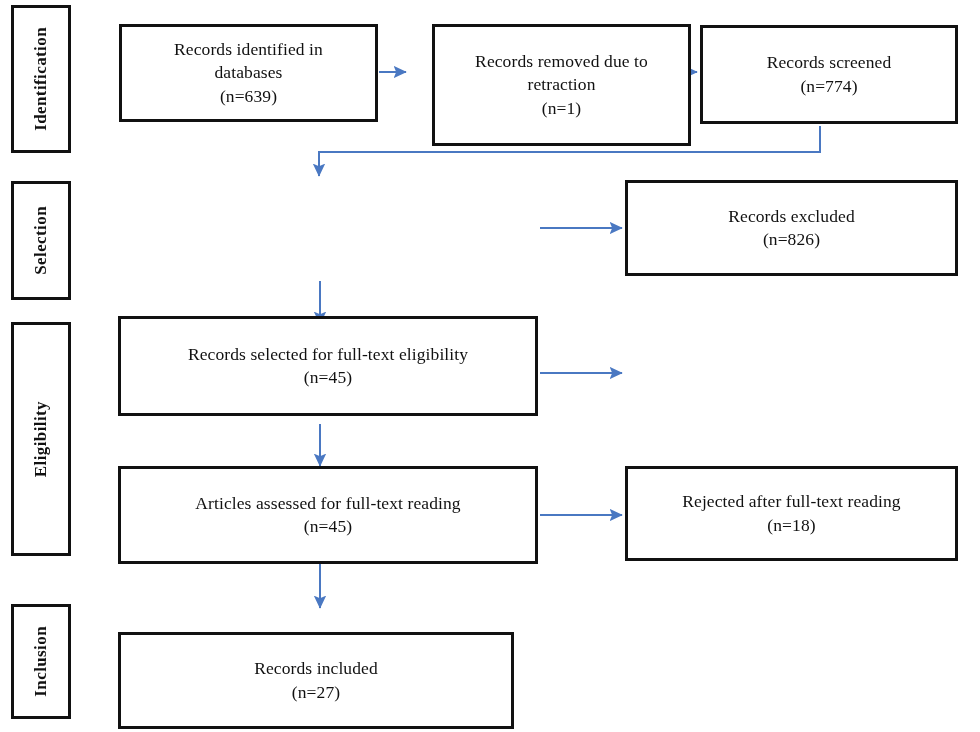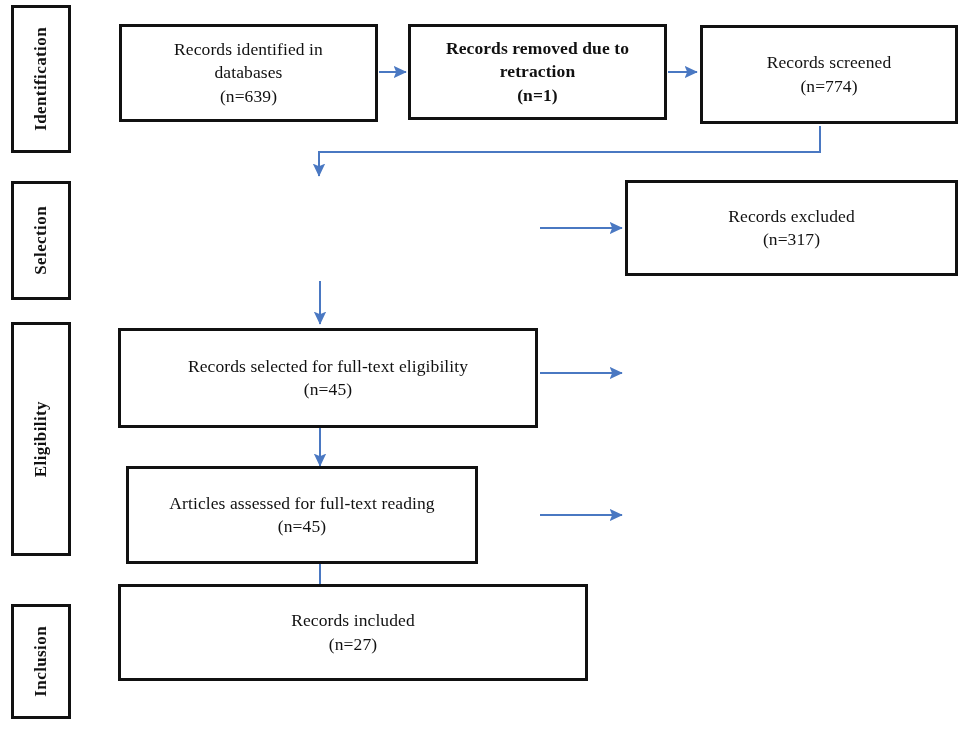--- a/index.html
+++ b/index.html
@@ -138,47 +138,51 @@
   <div class="stage-box" style="left:11px; top:604px; width:60px; height:115px;">
     <span class="stage-text">Inclusion</span>
   </div>
 
   <div class="node" style="left:119px; top:24px; width:259px; height:98px;">
     <span class="node-text">Records identified in
 databases
 (n=639)</span>
   </div>
 
-  <div class="node" style="left:408px; top:24px; width:259px; height:96px;font-weight:bold;">
+  <div class="node" style="left:432px; top:24px; width:259px; height:122px;">
     <span class="node-text">Records removed due to
 retraction
 (n=1)</span>
   </div>
 
   <div class="node" style="left:700px; top:25px; width:258px; height:99px;">
     <span class="node-text">Records screened
 (n=774)</span>
   </div>
 
 
   <div class="node" style="left:625px; top:180px; width:333px; height:96px;">
     <span class="node-text">Records excluded
-(n=317)</span>
+(n=826)</span>
   </div>
 
-  <div class="node" style="left:118px; top:328px; width:420px; height:100px;">
+  <div class="node" style="left:118px; top:316px; width:420px; height:100px;">
     <span class="node-text">Records selected for full-text eligibility
 (n=45)</span>
   </div>
 
 
-  <div class="node" style="left:126px; top:466px; width:352px; height:98px;">
+  <div class="node" style="left:118px; top:466px; width:420px; height:98px;">
     <span class="node-text">Articles assessed for full-text reading
 (n=45)</span>
   </div>
 
+  <div class="node" style="left:625px; top:466px; width:333px; height:95px;">
+    <span class="node-text">Rejected after full-text reading
+(n=18)</span>
+  </div>
 
-  <div class="node" style="left:118px; top:584px; width:470px; height:97px;">
+  <div class="node" style="left:118px; top:632px; width:396px; height:97px;">
     <span class="node-text">Records included
 (n=27)</span>
   </div>
 
 </div>
 
 </body></html>

